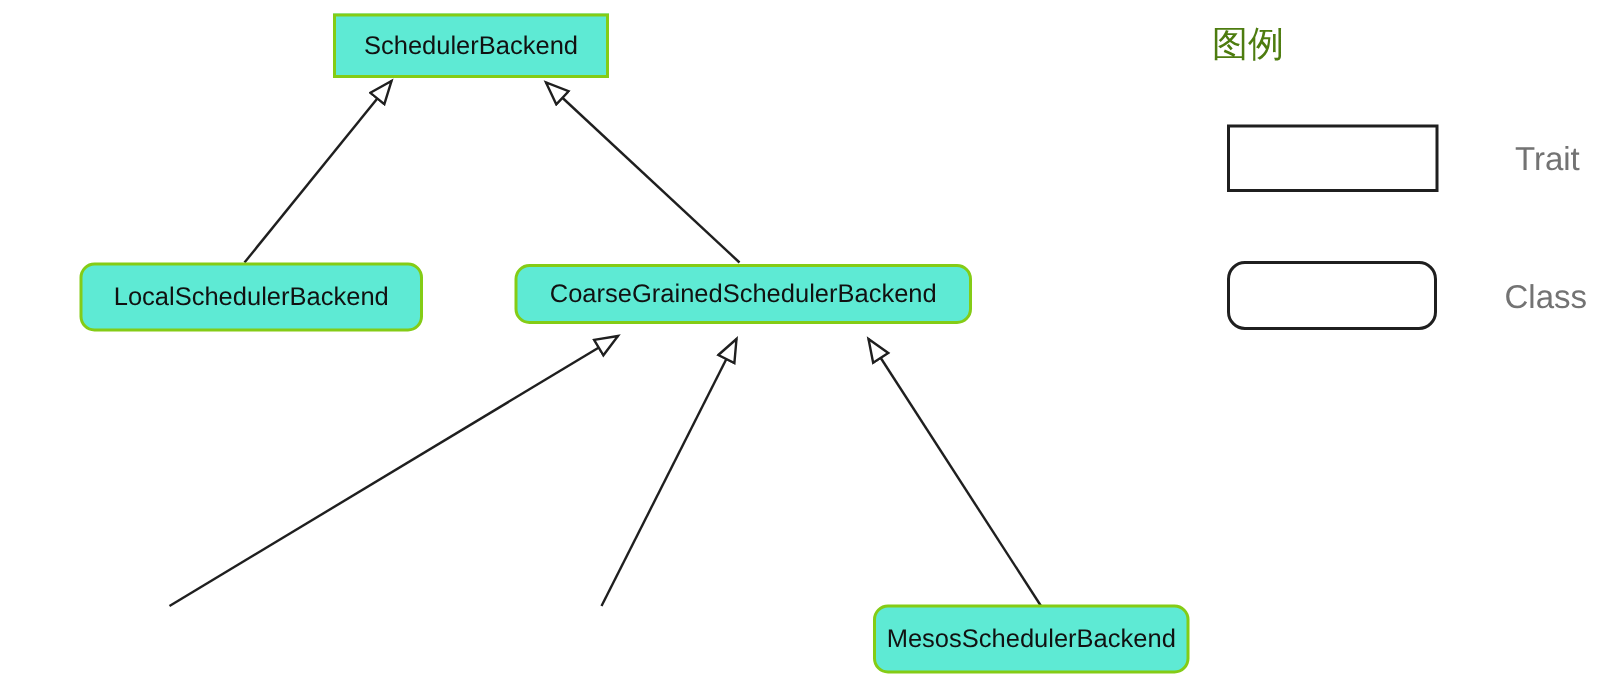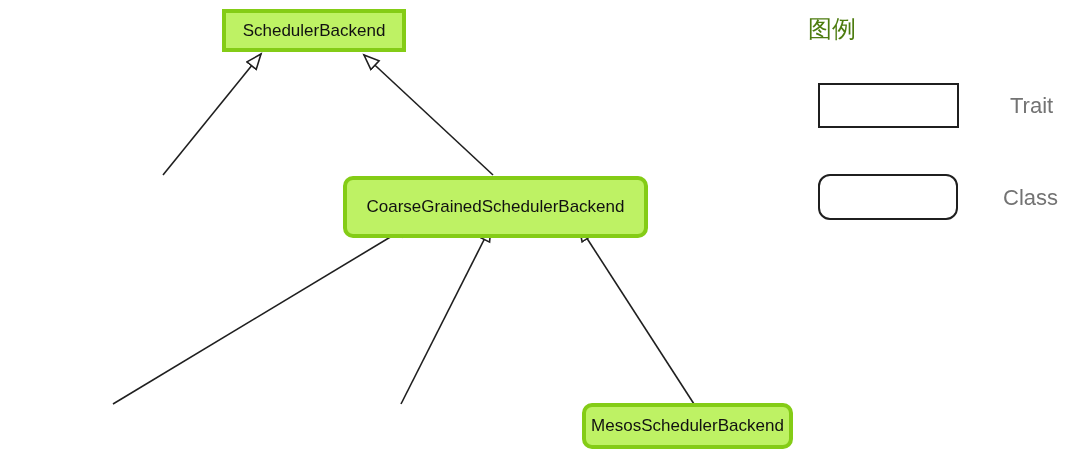--- a/index.html
+++ b/index.html
@@ -18,22 +18,22 @@
   .edges {
     position: absolute;
     left: 0;
     top: 0;
     width: 1080px;
     height: 459px;
   }
   .node {
     position: absolute;
     box-sizing: border-box;
-    border: 4px solid #84cc16;
-    background: #bef264;
+    border: 2px solid #84cc16;
+    background: #5eead4;
     display: flex;
     align-items: center;
     justify-content: center;
     font-size: 17px;
     color: #111111;
     white-space: nowrap;
   }
   .node.class-kind {
     border-radius: 10px;
   }
@@ -97,22 +97,25 @@
     <line x1="493" y1="175" x2="364" y2="55" stroke="#1f1f1f" stroke-width="1.6" marker-end="url(#hollow-triangle)"></line>
     <line x1="113" y1="404" x2="412" y2="224" stroke="#1f1f1f" stroke-width="1.6" marker-end="url(#hollow-triangle)"></line>
     <line x1="401" y1="404" x2="491" y2="226" stroke="#1f1f1f" stroke-width="1.6" marker-end="url(#hollow-triangle)"></line>
     <line x1="694" y1="404" x2="579" y2="226" stroke="#1f1f1f" stroke-width="1.6" marker-end="url(#hollow-triangle)"></line>
   </svg>
 
   <div class="node trait-kind" style="left:222px; top:9px; width:184px; height:43px;">
     <span>SchedulerBackend</span>
   </div>
 
+  <div class="node class-kind" style="left:53px; top:175px; width:229px; height:46px;">
+    <span>LocalSchedulerBackend</span>
+  </div>
 
-  <div class="node class-kind" style="left:343px; top:176px; width:305px; height:62px;align-items:center;">
+  <div class="node class-kind" style="left:343px; top:176px; width:305px; height:40px;align-items:center;">
     <span>CoarseGrainedSchedulerBackend</span>
   </div>
 
 
 
   <div class="node class-kind" style="left:582px; top:403px; width:211px; height:46px;">
     <span>MesosSchedulerBackend</span>
   </div>
 
   <div class="legend-title">图例</div>

